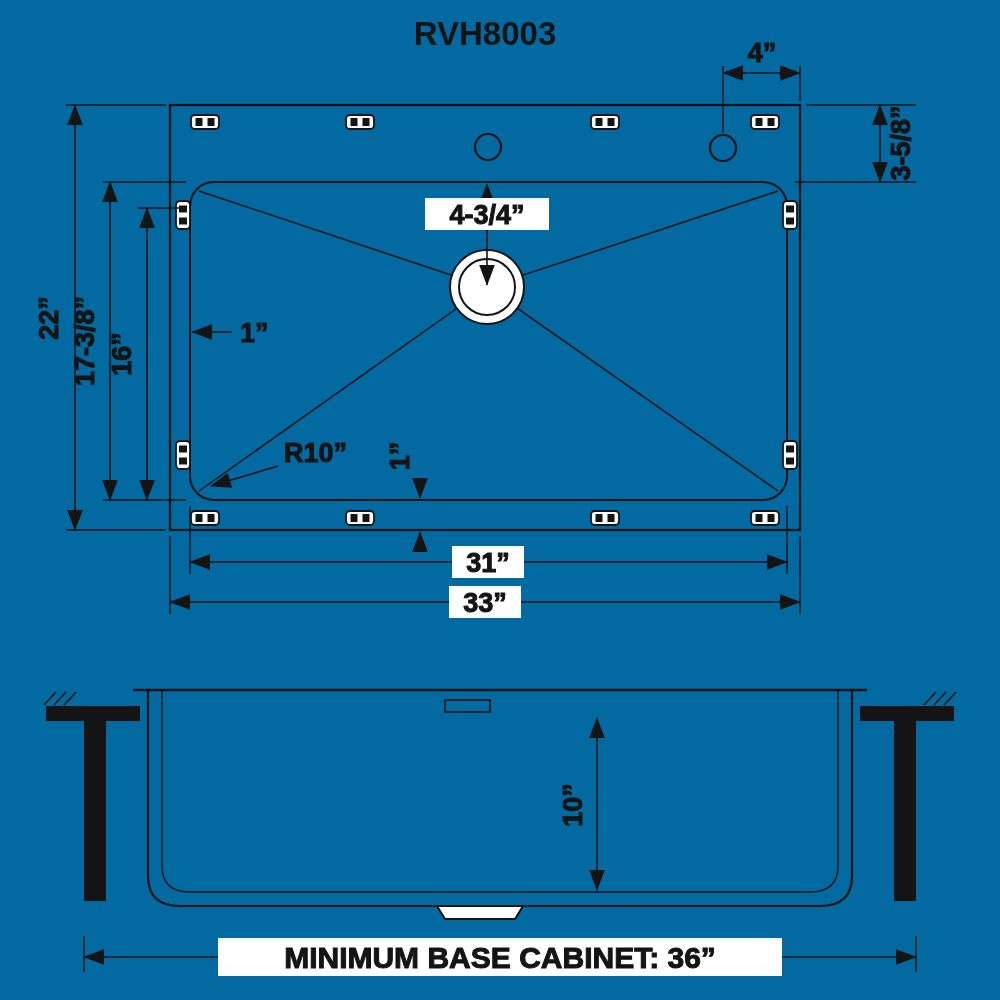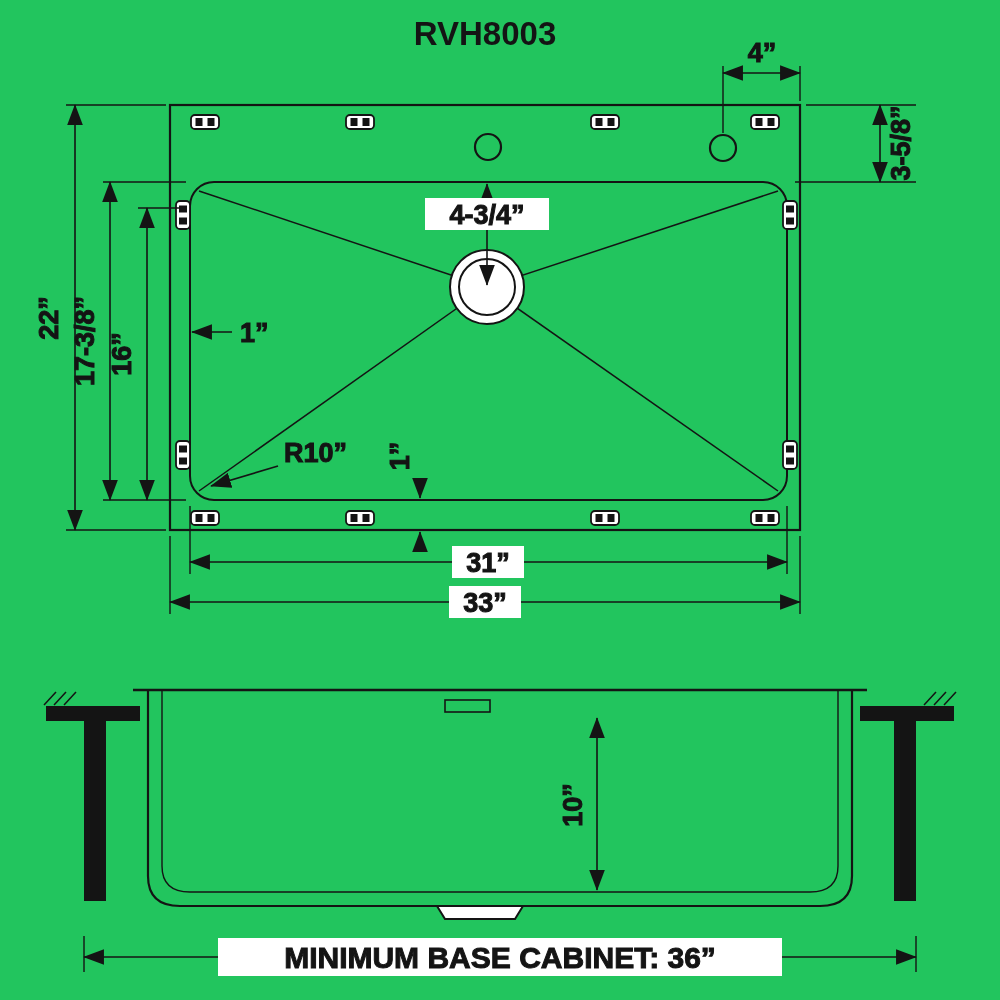--- a/index.html
+++ b/index.html
@@ -6,21 +6,21 @@
     margin: 0;
     padding: 0;
     background: #ffffff;
     width: 1000px;
     height: 1000px;
     font-family: "Liberation Sans", sans-serif;
   }
   .page {
     width: 1000px;
     height: 1000px;
-    background: #22c55e;
+    background: #0369a1;
     position: relative;
   }
   svg text {
     fill: #141414;
     font-family: "Liberation Sans", "DejaVu Sans", sans-serif;
     font-weight: bold;
   }
   .dim-text { font-size: 27px; }
   .title-text { font-size: 33px; }
   .note-text { font-size: 30px; }

